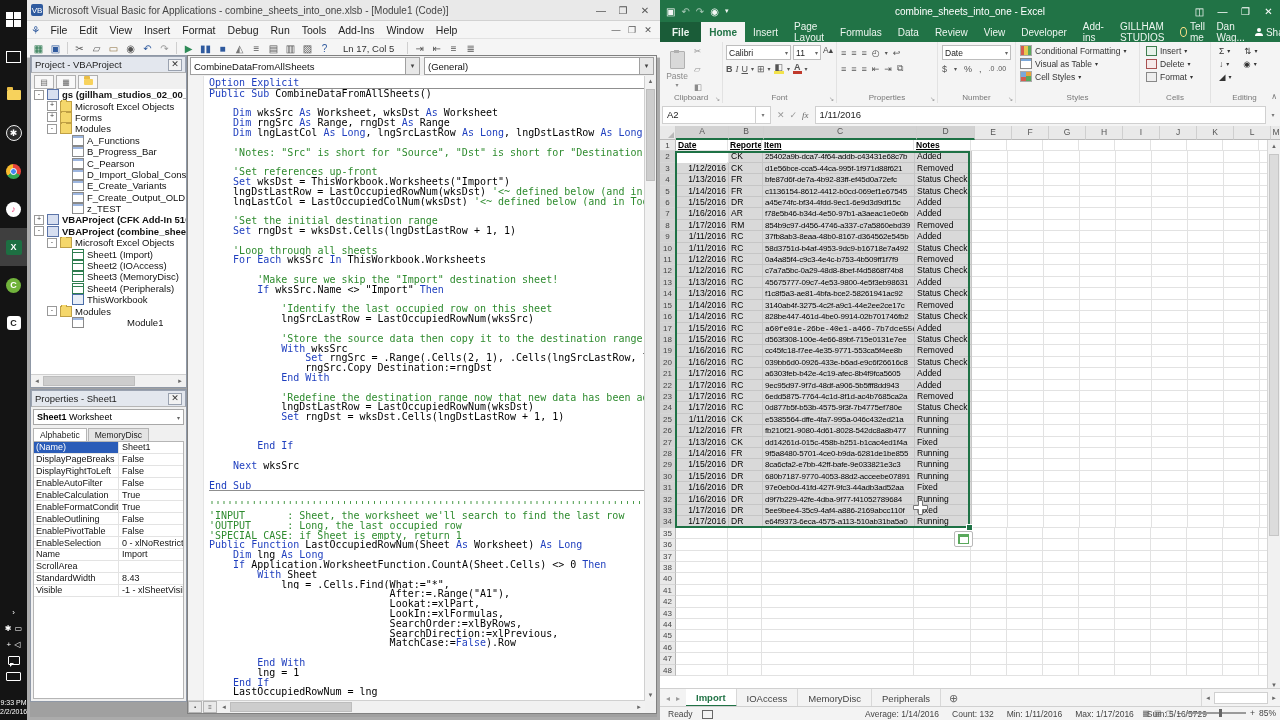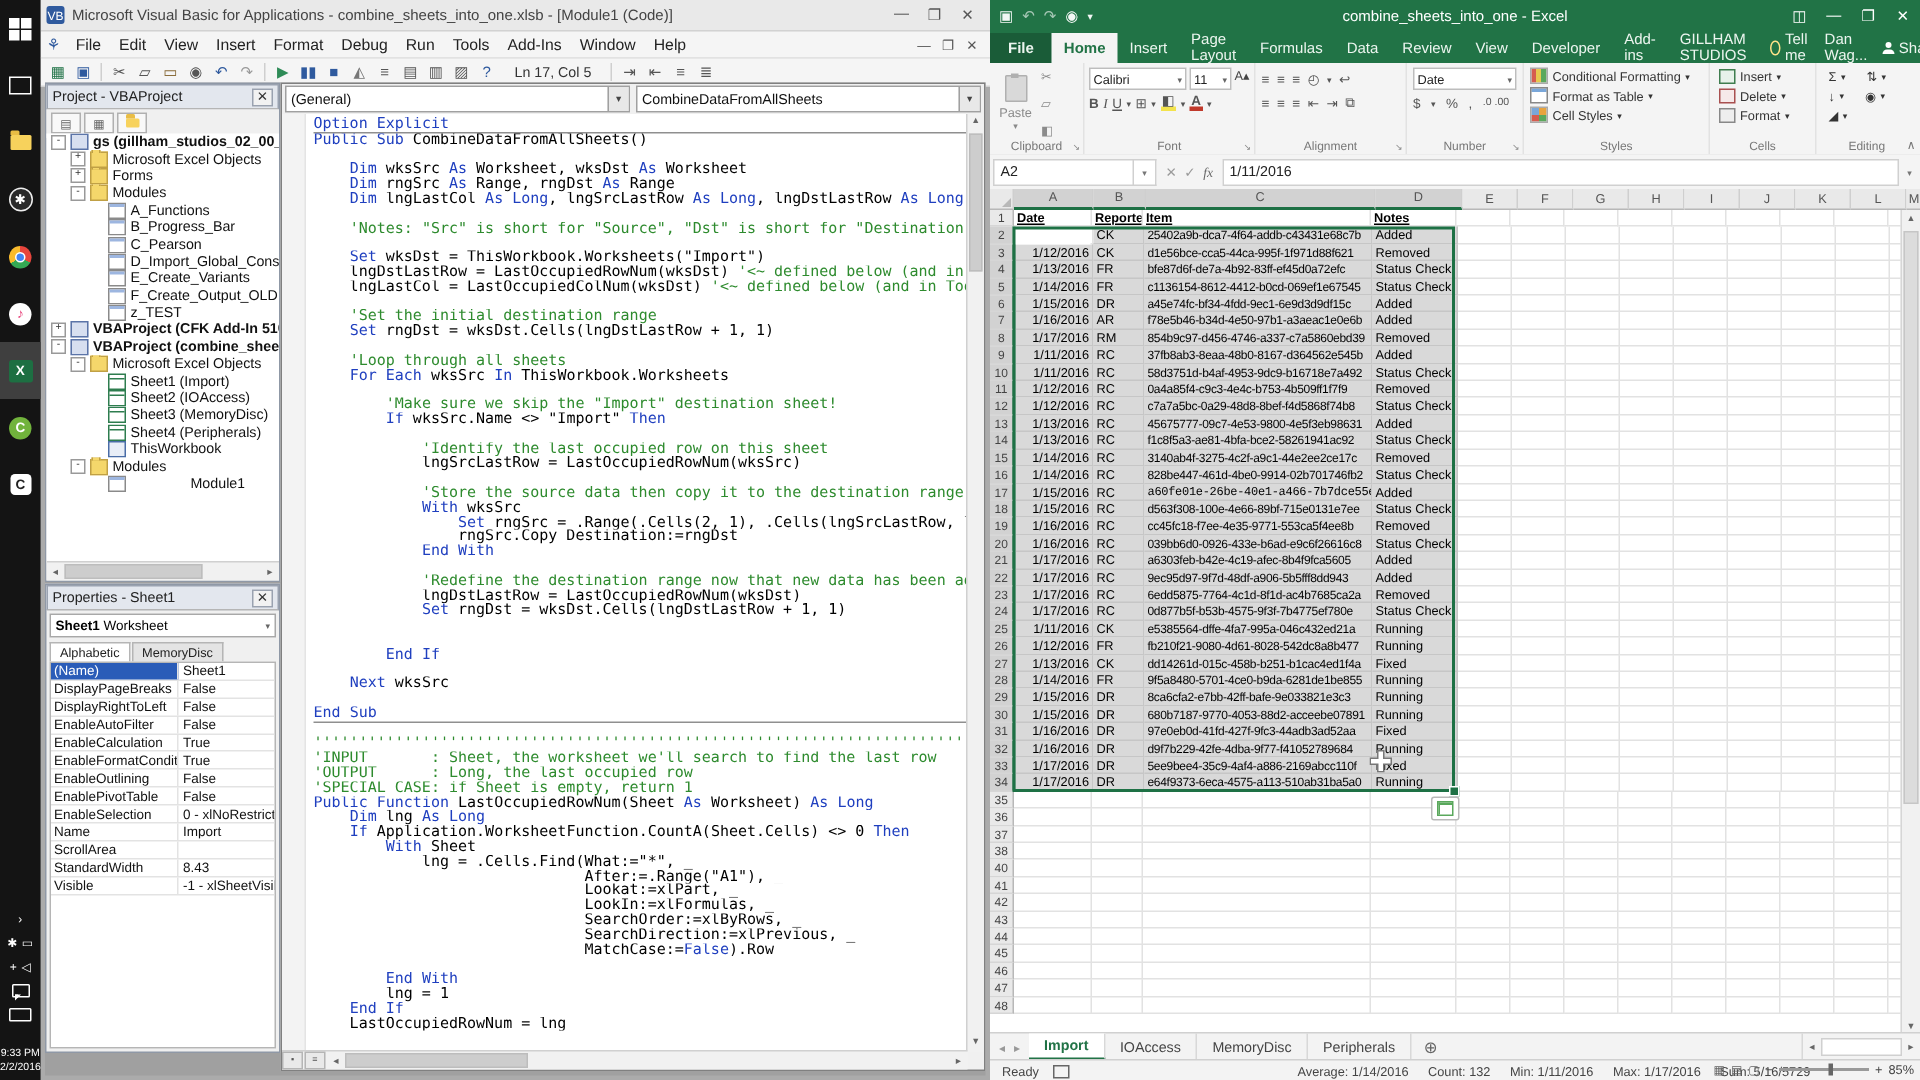--- a/index.html
+++ b/index.html
@@ -481,40 +481,41 @@
             <div class="prow">
               <div class="pname">Visible</div>
               <div class="pval">-1 - xlSheetVisible</div>
             </div>
           </div>
       </div>
 
       <div class="code-pane">
         <div class="dd-row">
           <div class="dd">
-            <span>(General)</span>
+            <span>CombineDataFromAllSheets</span>
               <span class="db">▾</span>
           </div>
           <div class="dd">
-            <span>CombineDataFromAllSheets</span>
+            <span>(General)</span>
               <span class="db">▾</span>
           </div>
         </div>
         <div class="code-area">
           <div class="code-margin"></div>
           <div class="code-lines" id="code-lines">
               <div class="cline sep"><span class="kw">Option</span> <span class="kw">Explicit</span></div>
               <div class="cline"><span class="kw">Public</span> <span class="kw">Sub</span> CombineDataFromAllSheets()</div>
               <div class="cline"> </div>
               <div class="cline">    <span class="kw">Dim</span> wksSrc <span class="kw">As</span> Worksheet, wksDst <span class="kw">As</span> Worksheet</div>
               <div class="cline">    <span class="kw">Dim</span> rngSrc <span class="kw">As</span> Range, rngDst <span class="kw">As</span> Range</div>
               <div class="cline">    <span class="kw">Dim</span> lngLastCol <span class="kw">As</span> <span class="kw">Long</span>, lngSrcLastRow <span class="kw">As</span> <span class="kw">Long</span>, lngDstLastRow <span class="kw">As</span> <span class="kw">Long</span></div>
               <div class="cline"> </div>
               <div class="cline">    <span class="cm">'Notes: "Src" is short for "Source", "Dst" is short for "Destination"</span></div>
               <div class="cline"> </div>
+              <div class="cline">    <span class="cm">'Set references up-front</span></div>
               <div class="cline">    <span class="kw">Set</span> wksDst = ThisWorkbook.Worksheets("Import")</div>
               <div class="cline">    lngDstLastRow = LastOccupiedRowNum(wksDst) <span class="cm">'&lt;~ defined below (and in Toolbelt)!</span></div>
               <div class="cline">    lngLastCol = LastOccupiedColNum(wksDst) <span class="cm">'&lt;~ defined below (and in Toolbelt)!</span></div>
               <div class="cline"> </div>
               <div class="cline">    <span class="cm">'Set the initial destination range</span></div>
               <div class="cline">    <span class="kw">Set</span> rngDst = wksDst.Cells(lngDstLastRow + 1, 1)</div>
               <div class="cline"> </div>
               <div class="cline">    <span class="cm">'Loop through all sheets</span></div>
               <div class="cline">    <span class="kw">For</span> <span class="kw">Each</span> wksSrc <span class="kw">In</span> ThisWorkbook.Worksheets</div>
               <div class="cline"> </div>
@@ -670,21 +671,21 @@
           <span>↩</span>
         </div>
         <div class="fmtrow" style="padding:3px 4px 0 4px;gap:5px;">
           <span>≡</span>
           <span>≡</span>
           <span>≡</span>
           <span>⇤</span>
           <span>⇥</span>
           <span>⧉</span>
         </div>
-        <span class="rlabel">Alignment</span>
+        <span class="rlabel">Properties</span>
         <span class="launcher">↘</span>
       </div>
       <div class="rgroup" style="width:77px;">
         <div style="padding:3px 4px 0 4px;">
           <span class="selbox">
               <span>Date</span>
               <span class="da">▾</span>
             </span>
         </div>
         <div class="fmtrow" style="padding:2px 4px 0 4px;gap:7px;">
@@ -699,21 +700,21 @@
       </div>
       <div class="rgroup" style="width:123px;">
         <div style="padding:2px 0 0 4px;">
           <div class="stylerow">
               <span class="ic-cf"></span>
               <span>Conditional Formatting</span>
               <span style="font-size:6px;">▾</span>
             </div>
           <div class="stylerow">
               <span class="ic-fat"></span>
-              <span>Format as Table</span>
+              <span>Visual as Table</span>
               <span style="font-size:6px;">▾</span>
             </div>
           <div class="stylerow">
               <span class="ic-cs"></span>
               <span>Cell Styles</span>
               <span style="font-size:6px;">▾</span>
             </div>
         </div>
         <span class="rlabel">Styles</span>
       </div>

